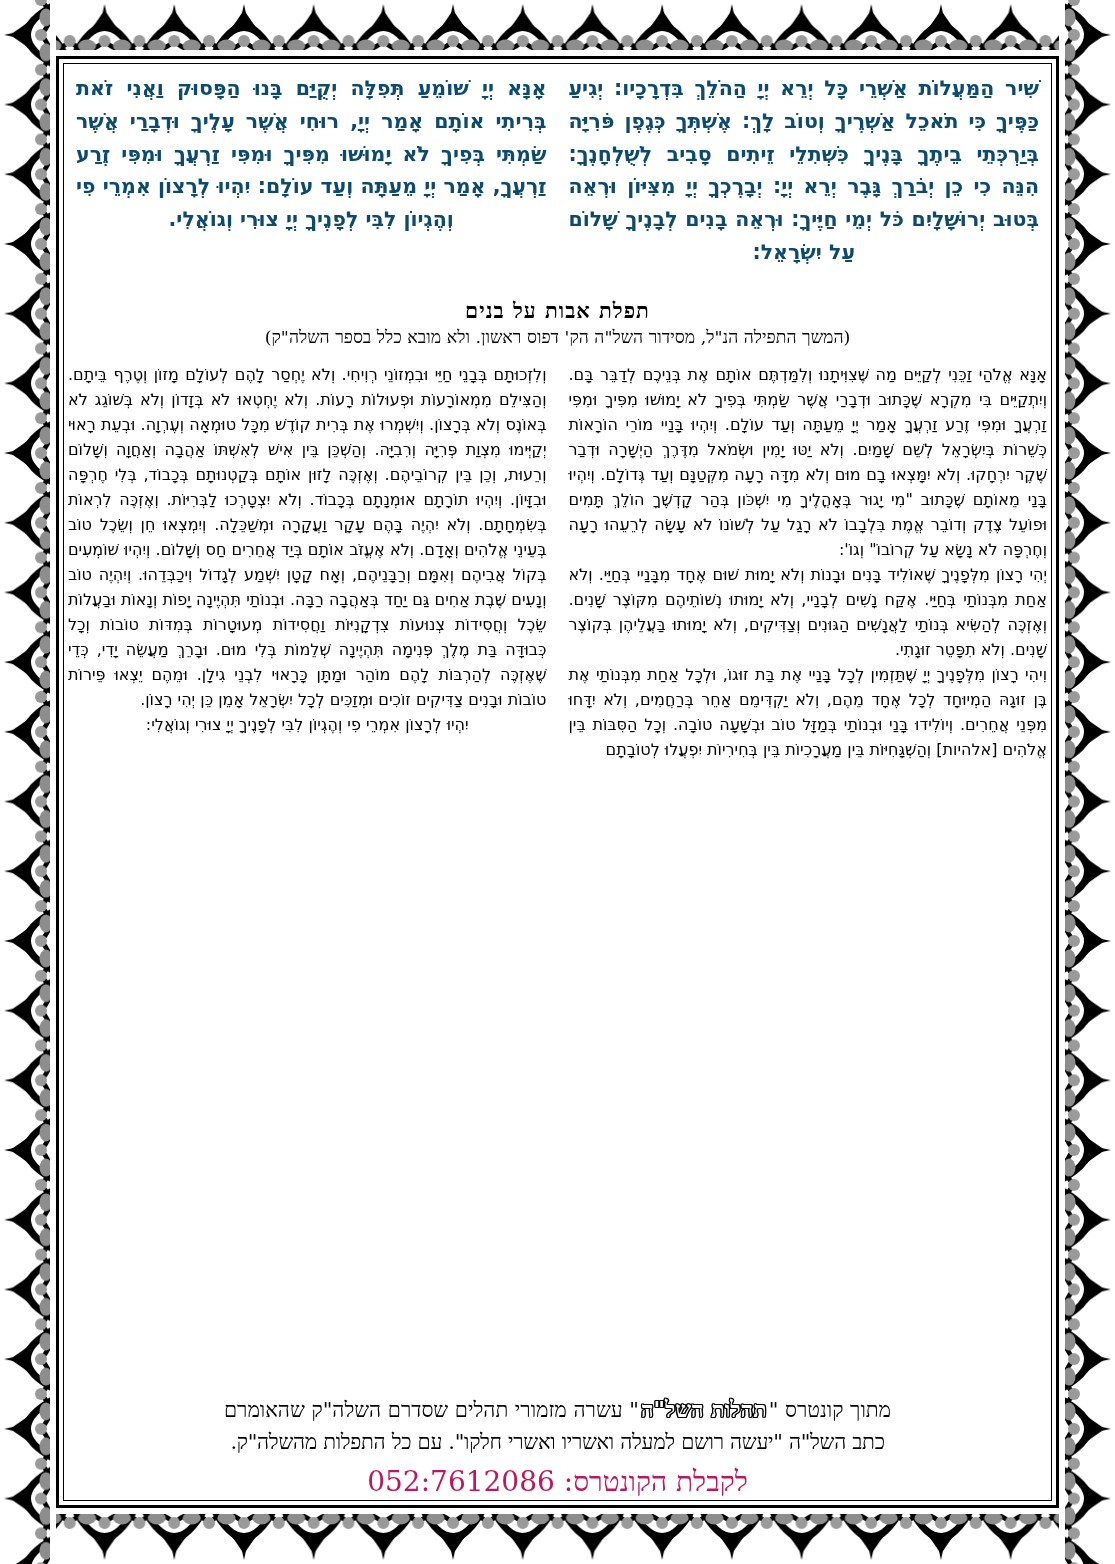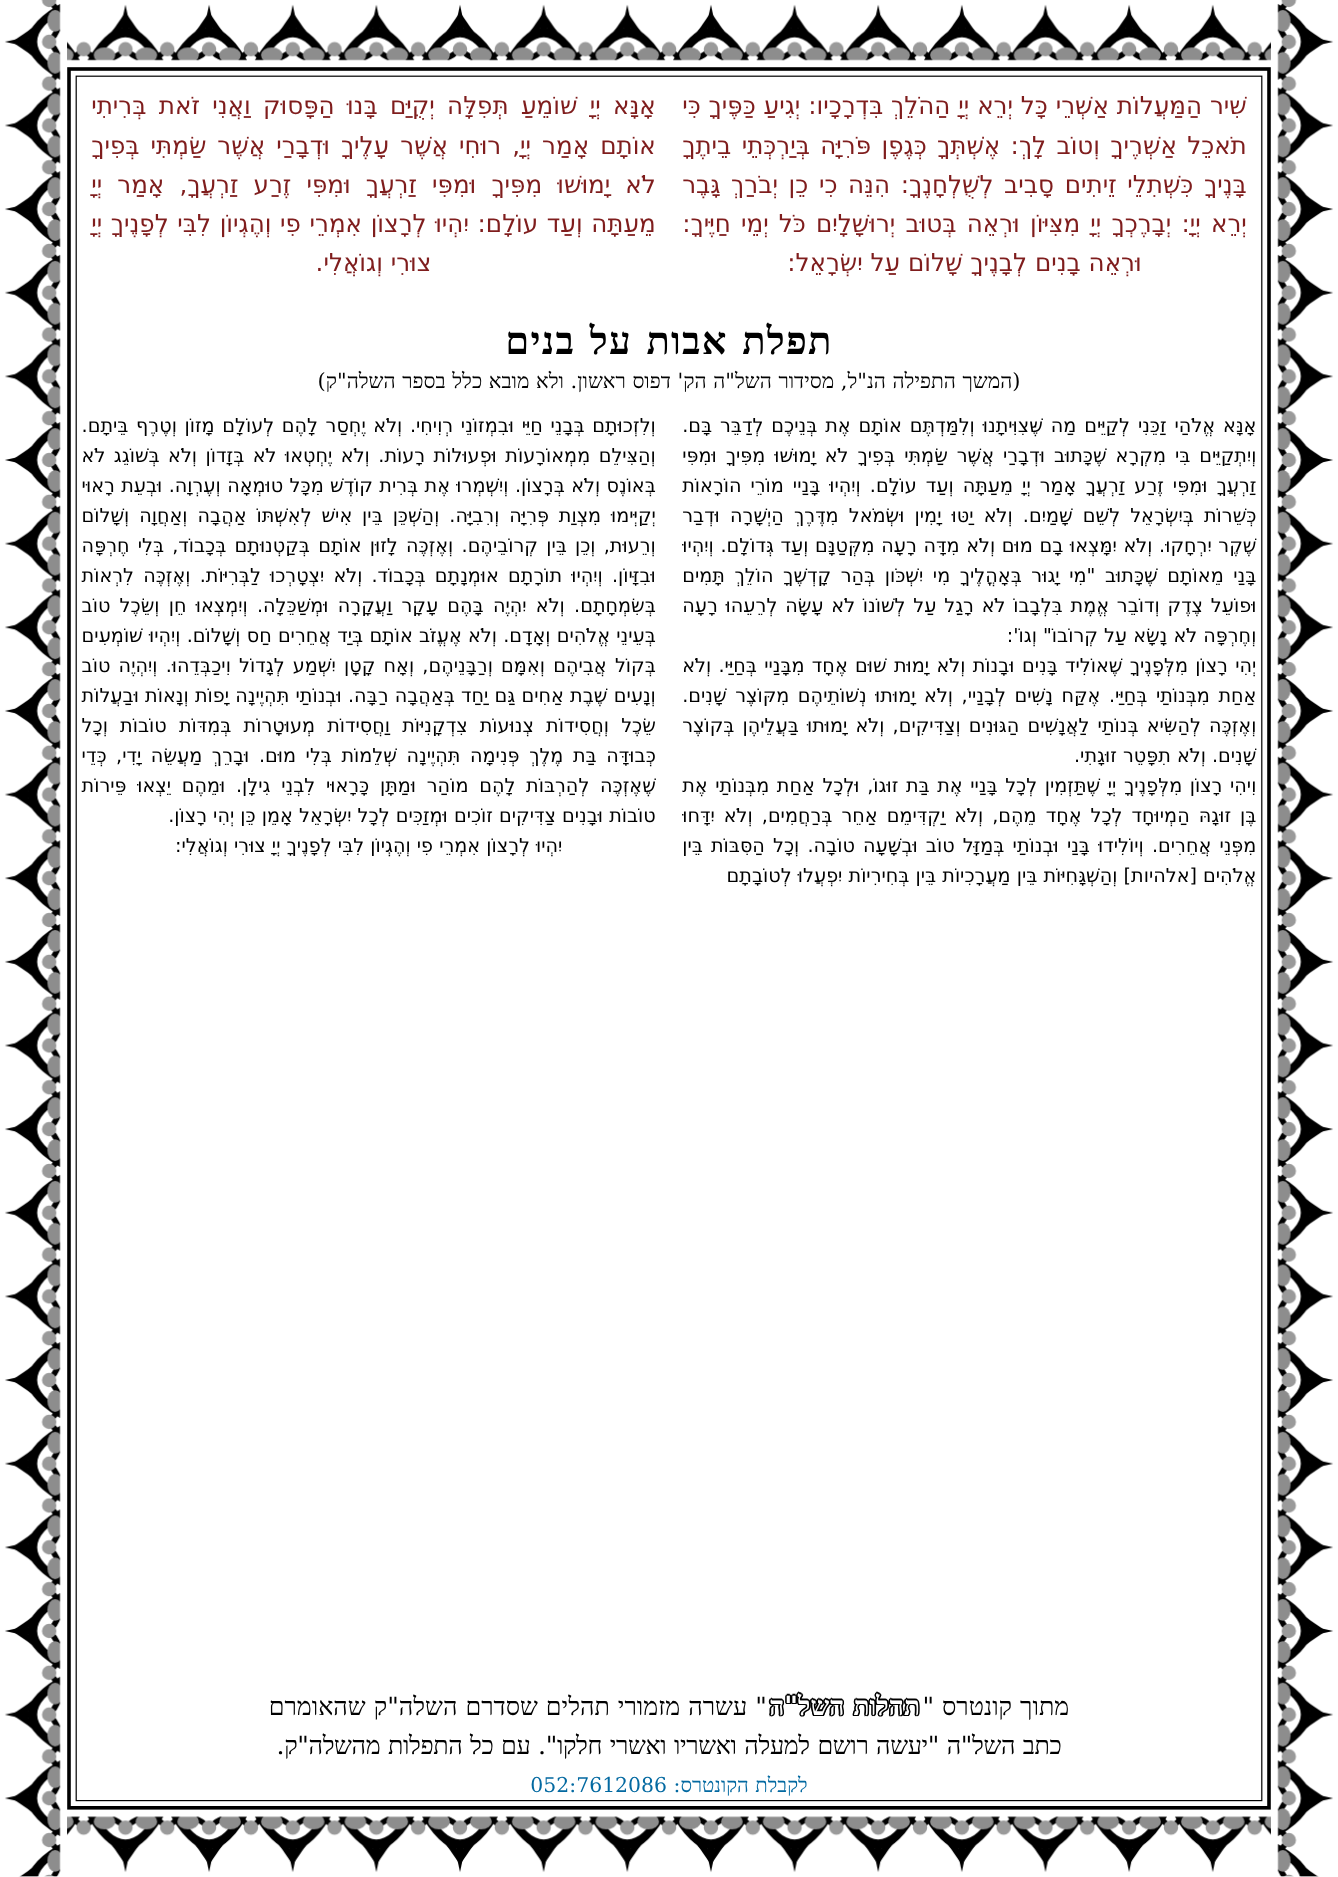--- a/index.html
+++ b/index.html
@@ -80,35 +80,35 @@
   
   .psalm-block {
     padding: 6px 8px 4px 8px;
   }
   .psalm-text {
     font-family: "DejaVu Sans", "Liberation Sans", sans-serif;
     font-size: 20.5px;
     line-height: 1.60;
     text-align: justify;
     text-align-last: center;
-    color: #7f1d1d;
+    color: #0c4a6e;
     direction: rtl;
     unicode-bidi: isolate;
     margin: 0;
-    font-weight: 400;
+    font-weight: 700;
   }
 
   
   .title-wrap {
     text-align: center;
     margin-top: 26px;
   }
   .doc-title {
     font-family: "DejaVu Serif", "Liberation Serif", serif;
-    font-size: 32px;
+    font-size: 21px;
     font-weight: bold;
     letter-spacing: 1px;
     color: #000;
     margin: 0;
     line-height: 1.15;
     direction: rtl;
   }
   .doc-subtitle {
     font-family: "DejaVu Serif", "Liberation Serif", serif;
     font-size: 17.5px;
@@ -167,23 +167,23 @@
     text-shadow:
        1.3px 0 0 #000, -1.3px 0 0 #000,
        0 1.3px 0 #000, 0 -1.3px 0 #000,
        1px 1px 0 #000, -1px -1px 0 #000,
        1px -1px 0 #000, -1px 1px 0 #000;
     font-size: 22px;
     padding: 0 2px;
   }
   .footer-contact {
     font-family: "DejaVu Serif", "Liberation Serif", serif;
-    font-size: 17px;
+    font-size: 28px;
     margin: 6px 0 0 0;
-    color: #0369a1;
+    color: #be185d;
     direction: rtl;
   }
   .phone {
     font-family: "DejaVu Serif", "Liberation Serif", serif;
     direction: ltr;
     unicode-bidi: embed;
   }
 </style>
 </head>
 <body>

